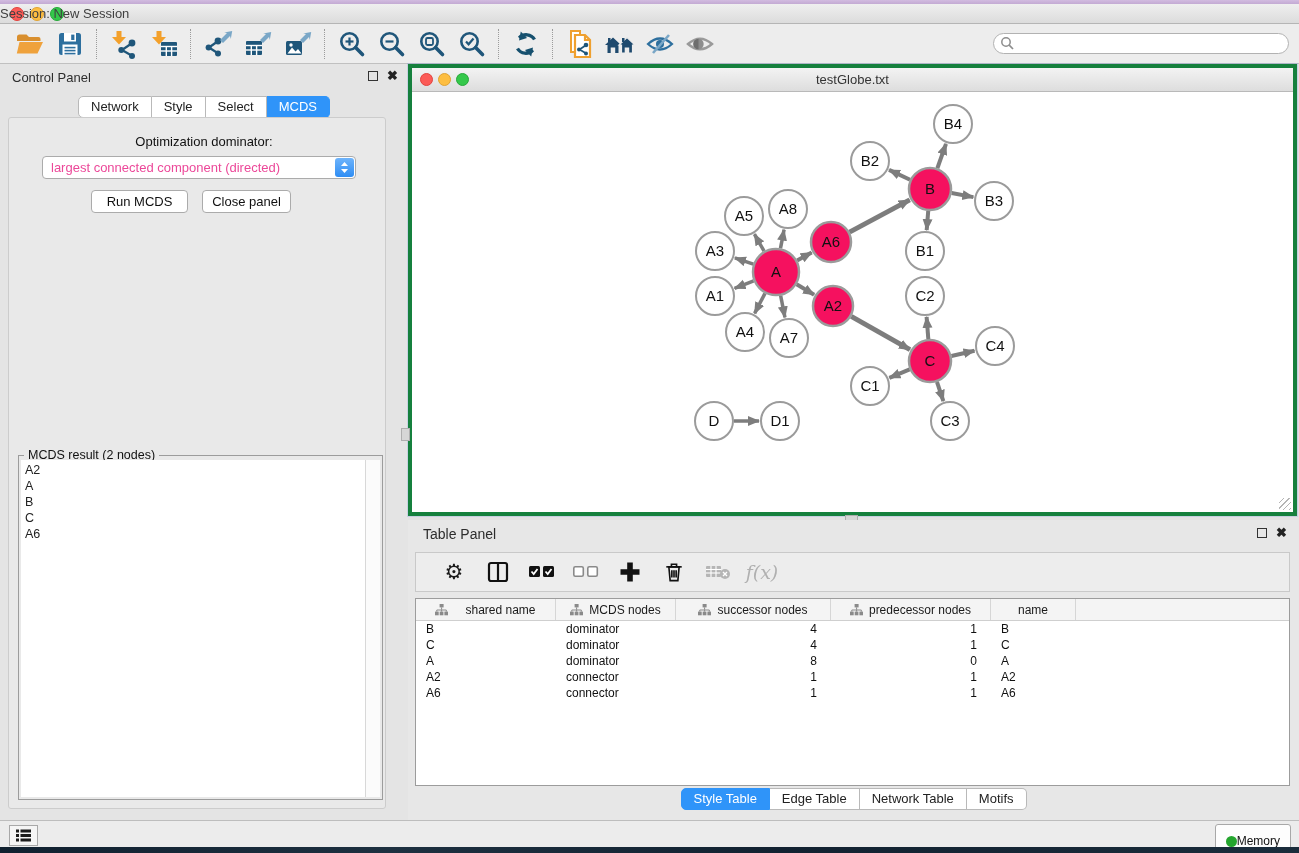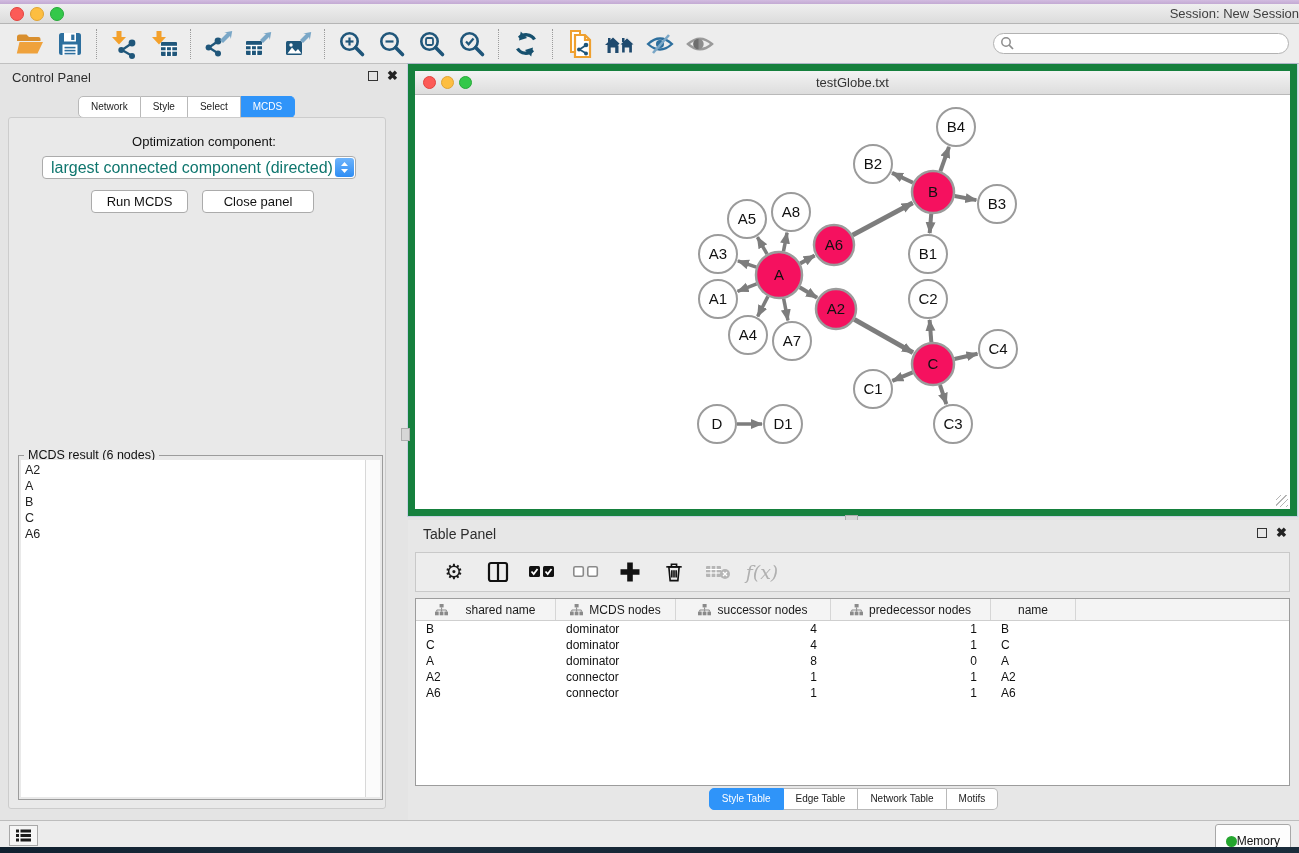--- a/index.html
+++ b/index.html
@@ -9,65 +9,65 @@
 
   
   #top-strip{left:0;top:0;width:1299px;height:4px;background:linear-gradient(#d2bce0,#c3aad3);}
   #titlebar{left:0;top:4px;width:1299px;height:19px;background:linear-gradient(#efefef,#dcdcdc);
     border-bottom:1px solid #b5b5b5;}
   .tl{position:absolute;border-radius:50%;}
   #titlebar .tl{width:12px;height:12px;top:3px;}
   .tl.red{background:#fc5b57;border:1px solid #e2433e;}
   .tl.yellow{background:#fdbe41;border:1px solid #e0a333;}
   .tl.green{background:#34c84a;border:1px solid #27a83a;}
-  #titlebar-title{position:absolute;left:0;right:0;top:2px;text-align:right;font-size:13px;color:#404040;}
+  #titlebar-title{position:absolute;left:0;right:0;top:2px;text-align:left;font-size:13px;color:#404040;}
 
   #toolbar{left:0;top:24px;width:1299px;height:40px;background:#ededed;border-bottom:1px solid #c0c0c0;
     display:flex;align-items:center;padding:0 0 0 10px;box-sizing:border-box;}
   .tbtn{width:40px;height:34px;display:flex;align-items:center;justify-content:center;flex:0 0 auto;}
   .tsep{width:1px;height:30px;border-left:1px dotted #9b9b9b;margin:0 6px;flex:0 0 auto;}
   #toolbar-spacer{flex:1;}
   #search-box{width:296px;height:21px;background:#fff;border:1px solid #b2b2b2;border-radius:11px;
     margin-right:10px;display:flex;align-items:center;padding-left:6px;box-sizing:border-box;}
 
   
   #control-panel{left:0;top:64px;width:408px;height:756px;background:#e4e4e4;}
   #cp-header{position:absolute;left:0;top:0;width:100%;height:26px;}
   #cp-title{position:absolute;left:12px;top:6px;font-size:13px;color:#2d2d2d;}
   .panel-icons{position:absolute;right:10px;top:6px;display:flex;gap:9px;align-items:center;}
   .float-ic{width:8px;height:8px;border:1.5px solid #333;}
   .close-ic{font-size:13px;font-weight:bold;color:#222;line-height:11px;}
   .seg{display:flex;}
-  .seg .tab{font-size:10px;color:#222;background:#fff;border:1px solid #b9b9b9;border-left:none;
+  .seg .tab{font-size:13px;color:#222;background:#fff;border:1px solid #b9b9b9;border-left:none;
     padding:2px 12px;line-height:16px;}
   .seg .tab:first-child{border-left:1px solid #b9b9b9;border-radius:5px 0 0 5px;}
   .seg .tab:last-child{border-radius:0 5px 5px 0;}
   .seg .tab.active{background:#2f94f9;border-color:#2f94f9;color:#fff;}
   #cp-tabs{position:absolute;left:78px;top:32px;}
   #cp-inner{position:absolute;left:8px;top:53px;width:376px;height:690px;background:#e9e9e9;
     border:1px solid #cccccc;border-radius:3px;}
   #opt-label{position:absolute;left:0;width:100%;top:70px;text-align:center;font-size:13px;color:#111;}
   #criterion{position:absolute;left:42px;top:92px;width:314px;height:23px;background:#fff;
     border:1px solid #ababab;border-radius:4px;box-sizing:border-box;display:flex;align-items:center;}
-  #criterion-value{flex:1;font-size:16px;padding-left:8px;color:#0f766e;white-space:nowrap;}
+  #criterion-value{flex:1;font-size:13px;padding-left:8px;color:#ec4899;white-space:nowrap;}
   #criterion-stepper{width:19px;height:19px;margin-right:1px;border-radius:3px;
     background:linear-gradient(#6fb4fb,#2e8df4);display:flex;flex-direction:column;align-items:center;justify-content:center;}
   #criterion-stepper svg{display:block;}
   .btn{position:absolute;height:23px;background:#fff;border:1px solid #ababab;border-radius:4px;
     font-size:13px;color:#111;display:flex;align-items:center;justify-content:center;box-sizing:border-box;}
   #run-btn{left:91px;top:126px;width:97px;}
-  #closep-btn{left:202px;top:126px;width:112px;}
+  #closep-btn{left:202px;top:126px;width:89px;}
   #result-group{position:absolute;left:18px;top:391px;width:363px;height:343px;border:1px solid #9c9c9c;}
   #result-title{position:absolute;left:5px;top:-8px;background:#e9e9e9;padding:0 4px;font-size:12.5px;color:#111;}
   #result-list{position:absolute;left:2px;top:4px;right:16px;bottom:2px;background:#fff;
     font-size:12.5px;line-height:16px;padding:2px 0 0 4px;overflow:hidden;}
   #result-scroll{position:absolute;top:4px;right:2px;bottom:2px;width:14px;background:#fbfbfb;border-left:1px solid #d8d8d8;}
 
   
-  #network-window{left:408px;top:64px;width:889px;height:452px;background:#14b8a6;border:7px solid #15803d;
+  #network-window{left:408px;top:64px;width:889px;height:452px;background:#14b8a6;border:4px solid #15803d;
     box-sizing:border-box;box-shadow:0 0 0 1px rgba(110,150,220,.25);}
   #nw-titlebar{position:absolute;left:0;top:0;right:0;height:23px;background:linear-gradient(#f3f3f3,#dddddd);
     border-bottom:1px solid #b9b9b9;}
   #nw-titlebar .tl{width:11px;height:11px;top:5px;}
   #nw-title{position:absolute;left:0;right:0;top:4px;text-align:center;font-size:13px;color:#333;}
   #nw-canvas{position:absolute;left:0;top:24px;right:0;bottom:0;background:#fff;}
   #grip{position:absolute;right:2px;bottom:2px;width:12px;height:12px;
     background:repeating-linear-gradient(135deg,transparent 0 3px,#b5b5b5 3px 4px);}
   .div-handle{background:#d6d6d6;border:1px solid #aeaeae;}
 
@@ -291,34 +291,34 @@
         <span class="close-ic">✖</span>
       </span>
     </div>
     <div id="cp-tabs" class="seg">
         <span class="tab">Network</span>
         <span class="tab">Style</span>
         <span class="tab">Select</span>
         <span class="tab active">MCDS</span>
       </div>
     <div id="cp-inner"></div>
-    <div id="opt-label">Optimization component:</div>
+    <div id="opt-label">Optimization dominator:</div>
     <div id="criterion">
       <span id="criterion-value">largest connected component (directed)</span>
       <span id="criterion-stepper">
         <svg width="11" height="13" viewBox="0 0 11 13">
             <path d="M5.5 1 L9 5 H2 z" fill="#fff"></path>
             <path d="M5.5 12 L2 8 H9 z" fill="#fff"></path>
           </svg>
       </span>
     </div>
     <div id="run-btn" class="btn">Run MCDS</div>
     <div id="closep-btn" class="btn">Close panel</div>
     <div id="result-group">
-      <span id="result-title">MCDS result (6 nodes)</span>
+      <span id="result-title">MCDS result (2 nodes)</span>
       <div id="result-list">
           <div>A2</div>
           <div>A</div>
           <div>B</div>
           <div>C</div>
           <div>A6</div>
         </div>
       <div id="result-scroll"></div>
     </div>
   </div>

